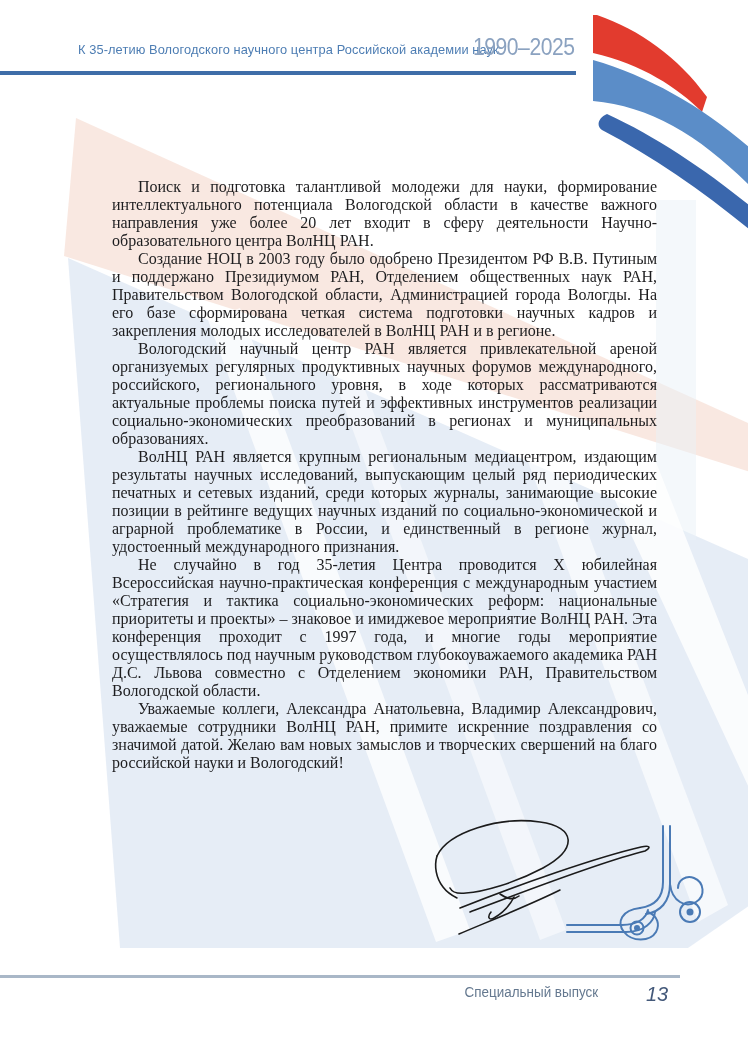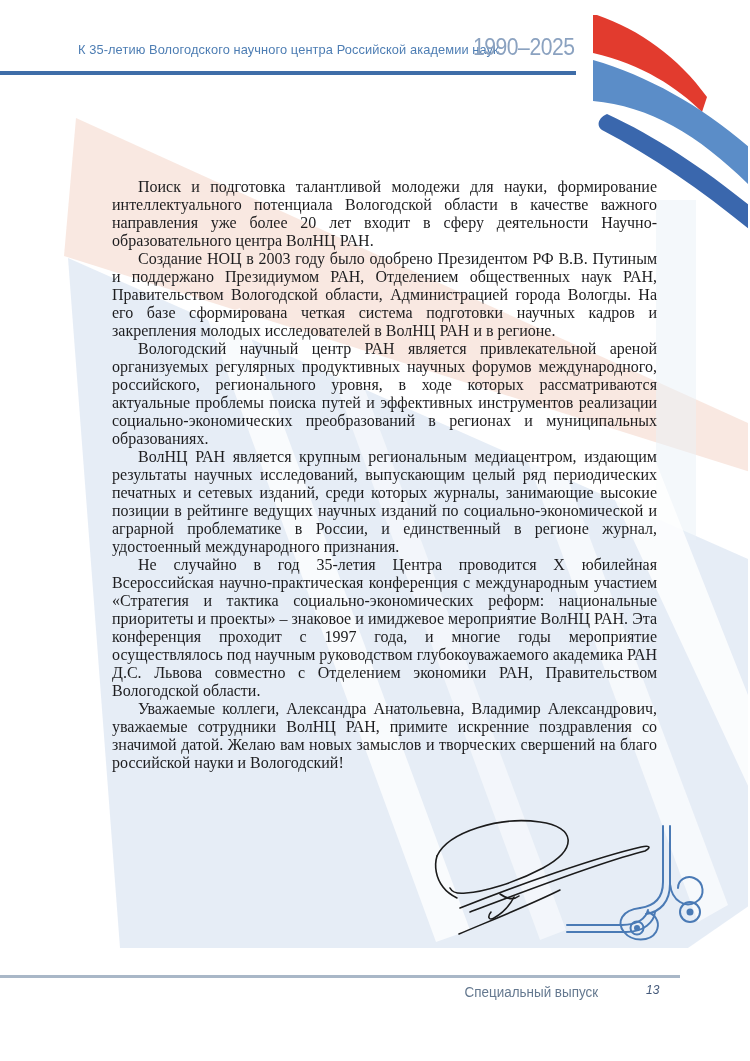--- a/index.html
+++ b/index.html
@@ -47,21 +47,21 @@
     background:#a9b7c7; z-index:2;
   }
   .footer-label {
     position:absolute; right:150px; top:984px; z-index:2;
     font-family:"Liberation Sans", sans-serif; font-size:14px;
     color:#64788f; white-space:nowrap; transform:scaleX(0.96);
     transform-origin:right top;
   }
   .footer-page-number {
     position:absolute; left:646px; top:983px; z-index:2;
-    font-family:"Liberation Sans", sans-serif; font-size:12px;
+    font-family:"Liberation Sans", sans-serif; font-size:20px;
     font-style:italic; color:#44597a;
   }
 </style>
 </head>
 <body>
 
 <div class="page">
 
   <svg class="bg-decor" width="750" height="1061" viewBox="0 0 750 1061">
 

